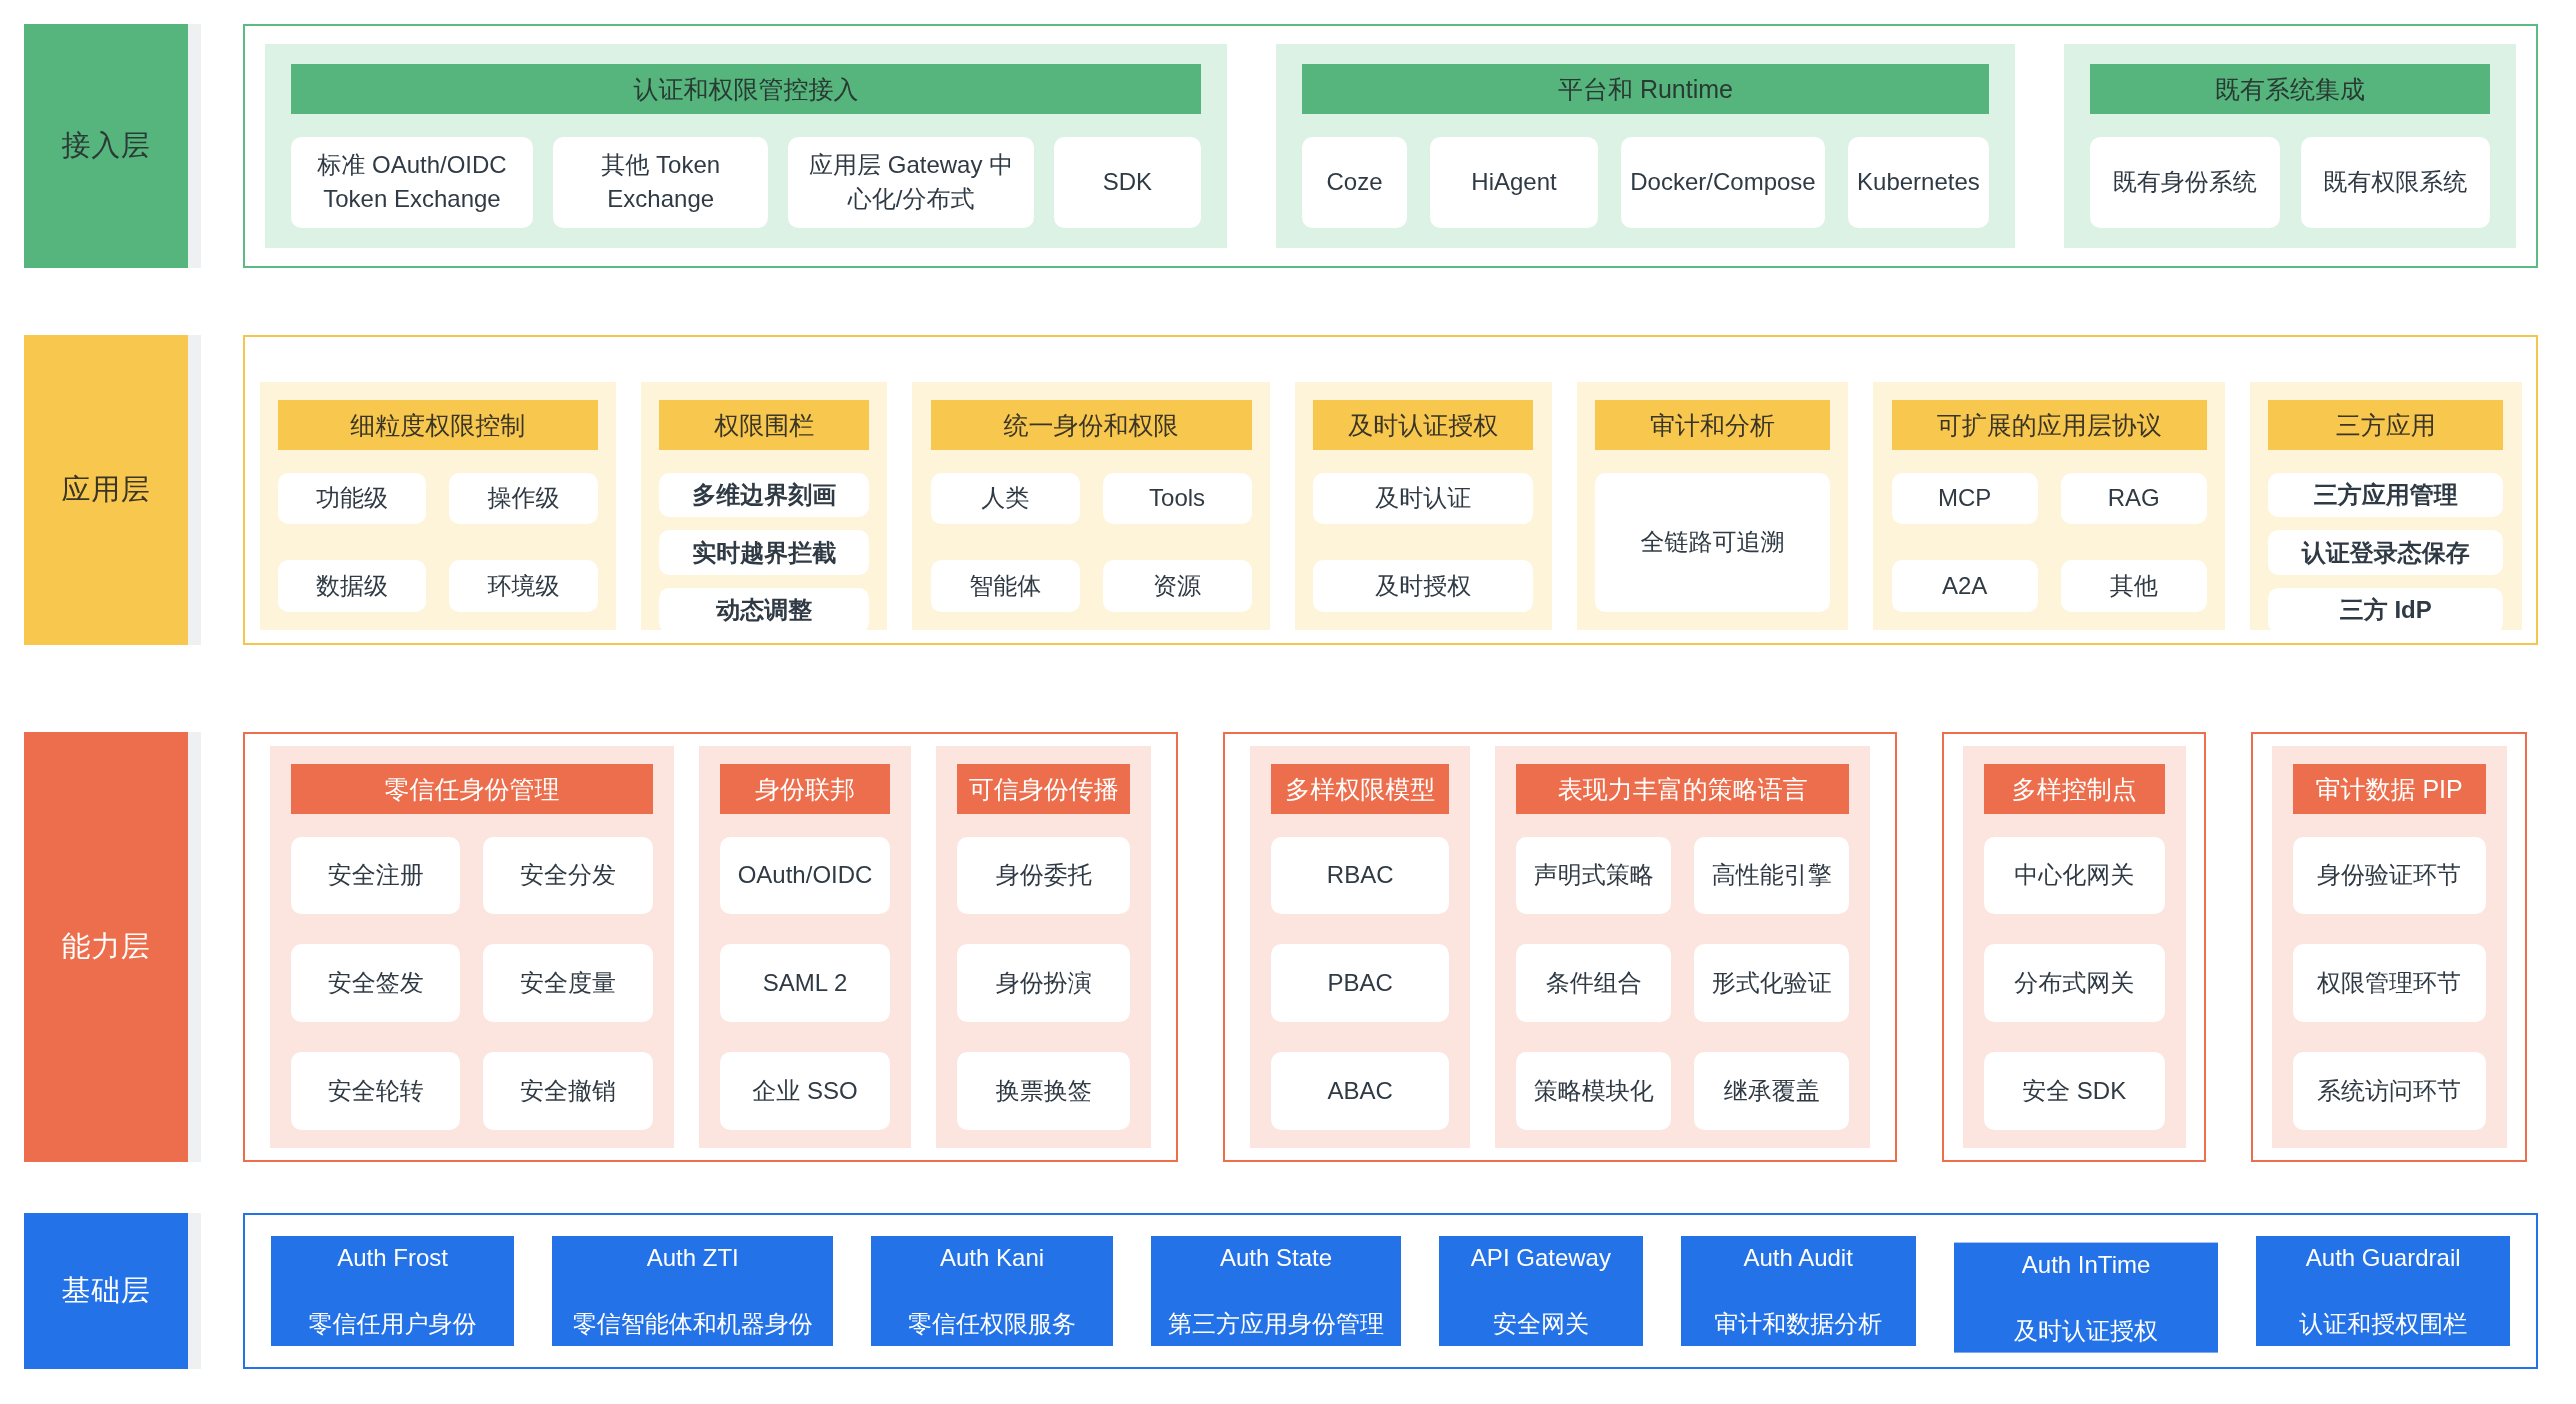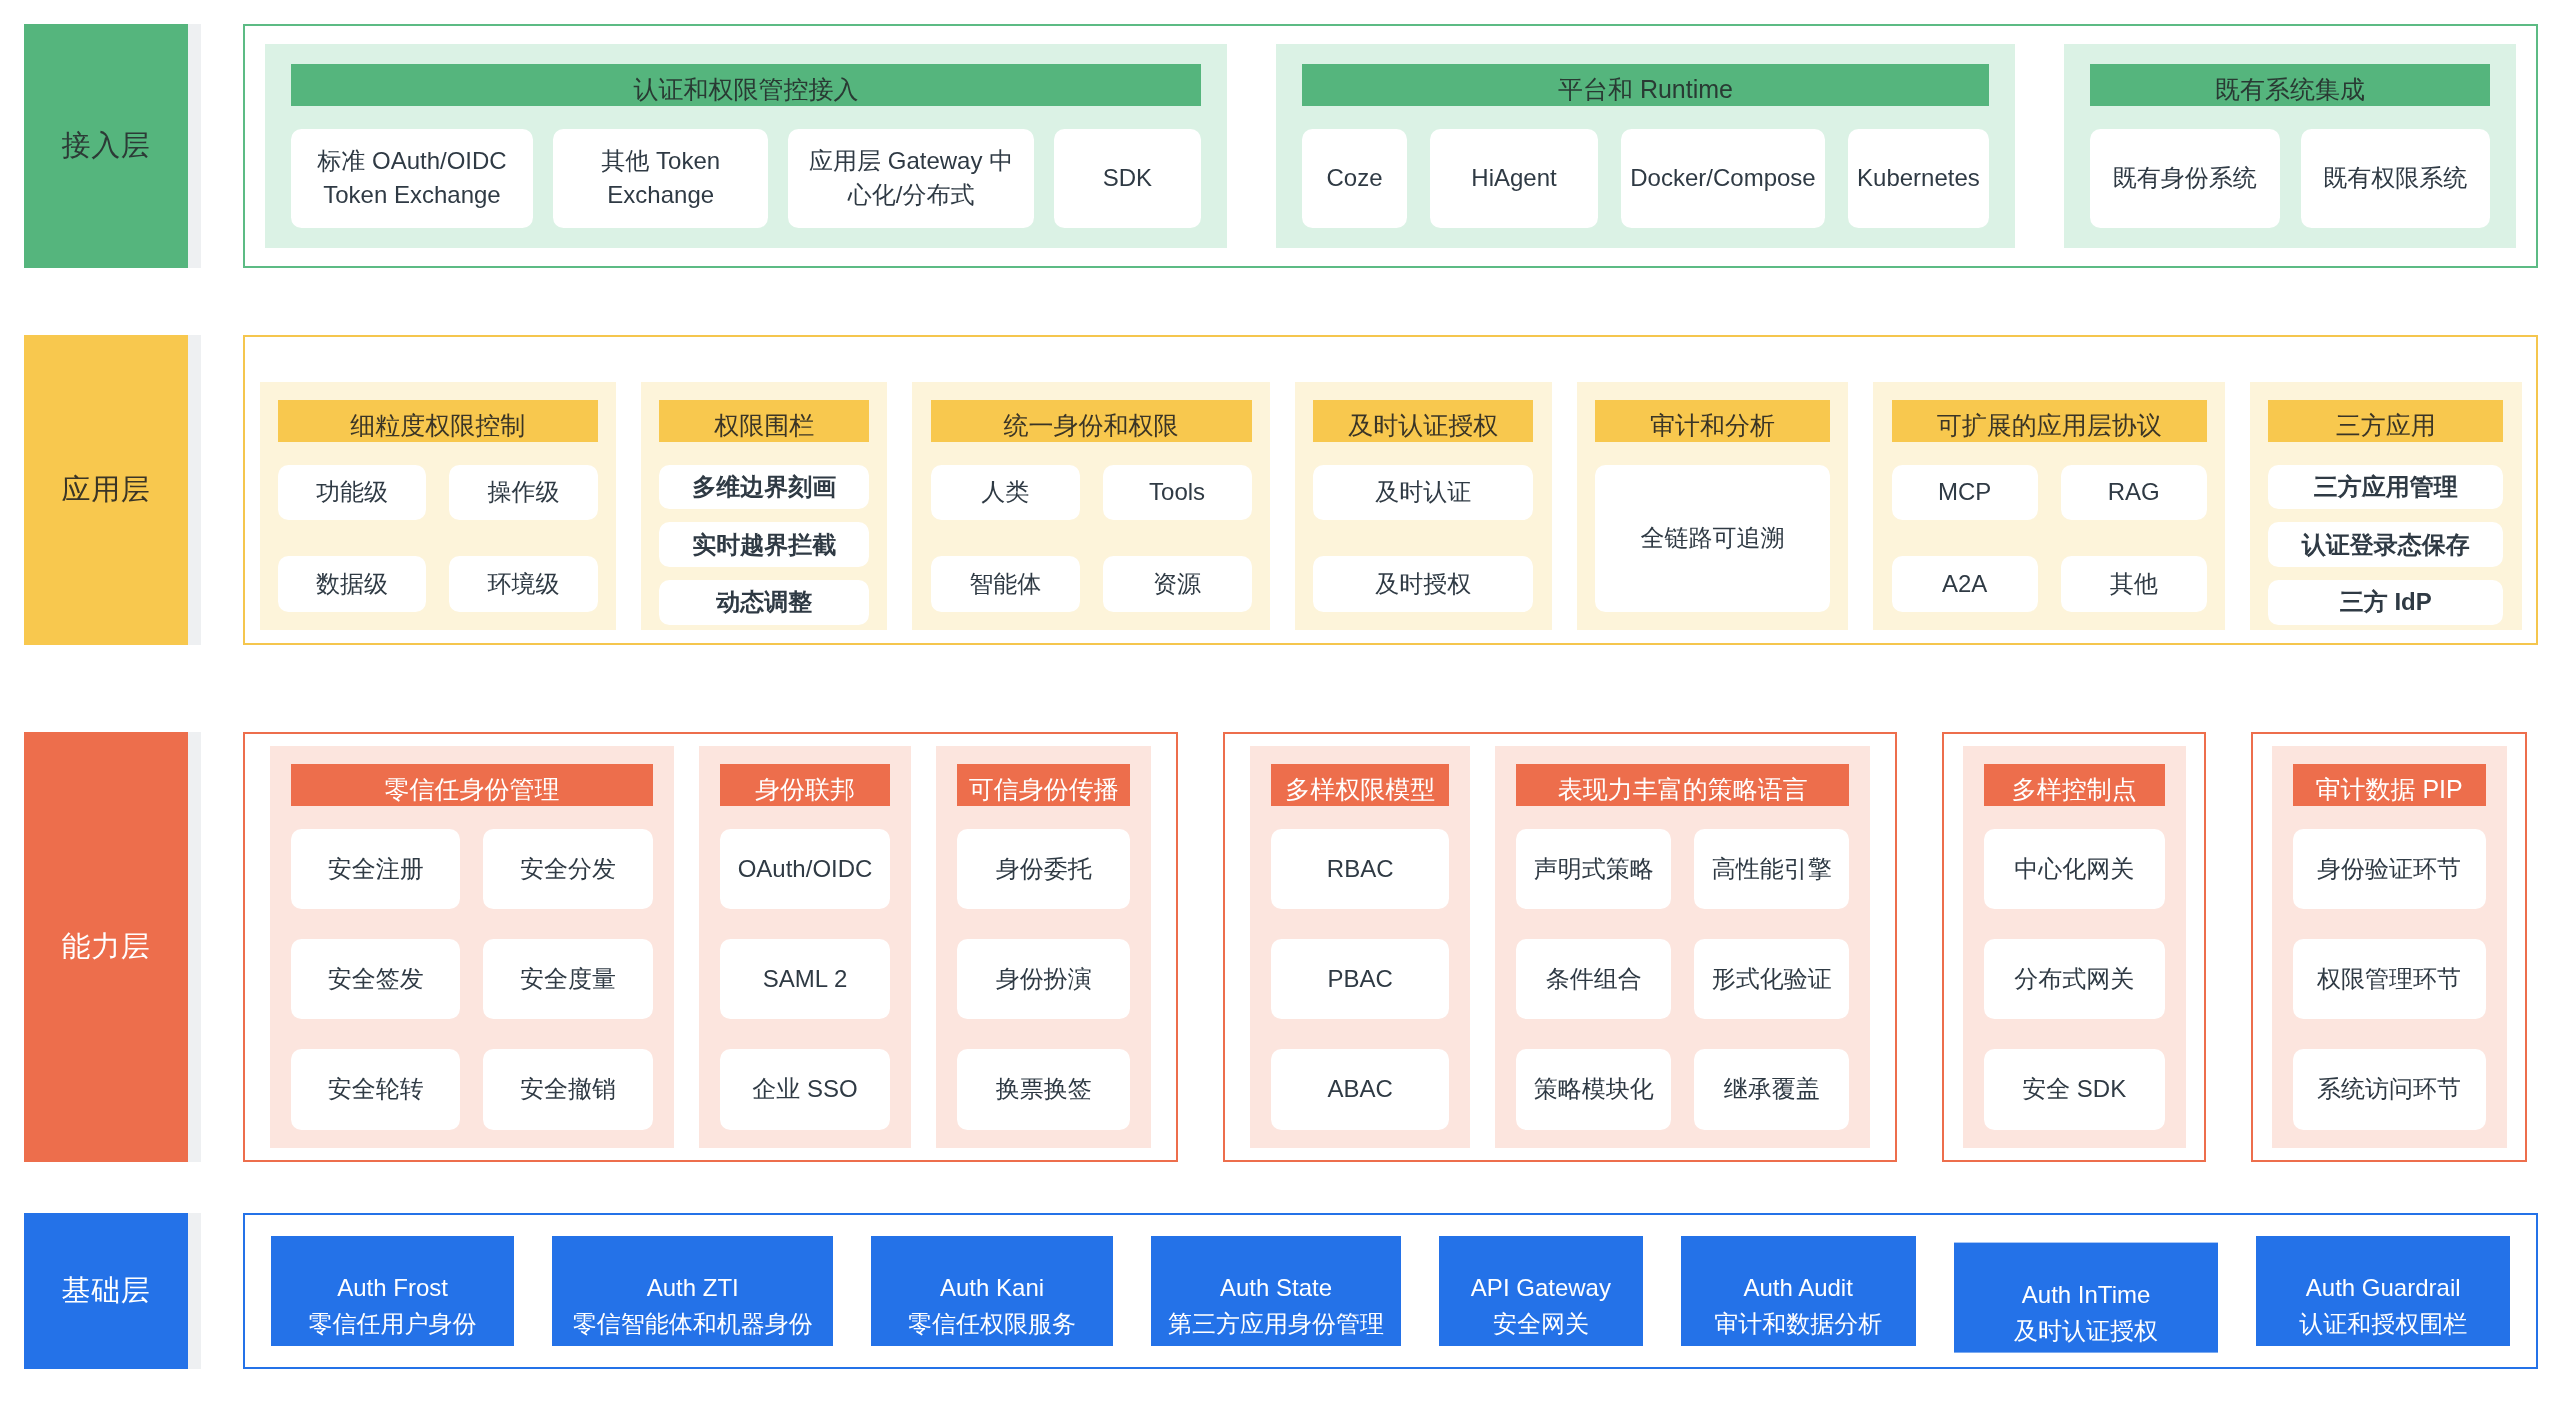--- a/index.html
+++ b/index.html
@@ -28,40 +28,40 @@
   .cont.yb{border:2px solid #f5c64e;padding:13px 14.5px;display:flex;gap:25px;}
   .cont.ob{border:2px solid #ed6e4c;padding:12px 25px;display:flex;gap:25px;}
   .cont.bb{border:2px solid #2472e8;padding:20px 26px;display:flex;gap:38px;align-items:center;}
   .cwrap{flex:1;display:flex;gap:34px;margin-right:38px;}
   .cwrap .cont{margin-right:11px;}
   .panel{display:flex;flex-direction:column;box-sizing:border-box;}
   .panel.gp{background:#dbf2e5;padding:20px 26px;}
   .panel.yp{background:#fdf4da;padding:18.4px 18.4px;margin-top:32px;}
   .panel.op{background:#fce5de;padding:18.4px 21px;}
   .hdr{
-    flex:none;height:42px;line-height:50px;text-align:center;
+    flex:none;height:50px;line-height:50px;text-align:center;
     font-size:25px;white-space:nowrap;overflow:hidden;
   }
   .hdr.hg{background:#55b57d;color:#293a33;}
   .hdr.hy{background:#f8c84e;color:#3a3526;}
   .hdr.ho{background:#ed6e4c;color:#ffffff;}
   .grid{flex:1;display:grid;margin-top:22.3px;grid-auto-rows:1fr;align-items:stretch;}
   .g2{grid-template-columns:1fr 1fr;column-gap:23px;row-gap:36px;}
   .s2{grid-template-columns:1fr;row-gap:36px;}
   .s3{grid-template-columns:1fr;row-gap:13px;font-weight:bold;}
   .g2b{grid-template-columns:1fr 1fr;column-gap:23px;row-gap:30px;}
   .s3b{grid-template-columns:1fr;row-gap:30px;}
   .box{
     background:#ffffff;border-radius:10.5px;
     display:flex;align-items:center;justify-content:center;text-align:center;
     font-size:24px;line-height:1.42;padding:5.3px 9.2px;box-sizing:border-box;
   }
   .bbox{
     background:#2472e8;color:#ffffff;
-    display:flex;flex-direction:column;align-items:center;justify-content:flex-end;
+    display:flex;flex-direction:column;align-items:center;justify-content:space-between;
     text-align:center;font-size:24px;line-height:1.5;height:110px;box-sizing:border-box;
     padding:4px 6.6px;
   }
 </style>
 </head>
 <body>
 
 <div class="page">
 
   <div class="row r1">

